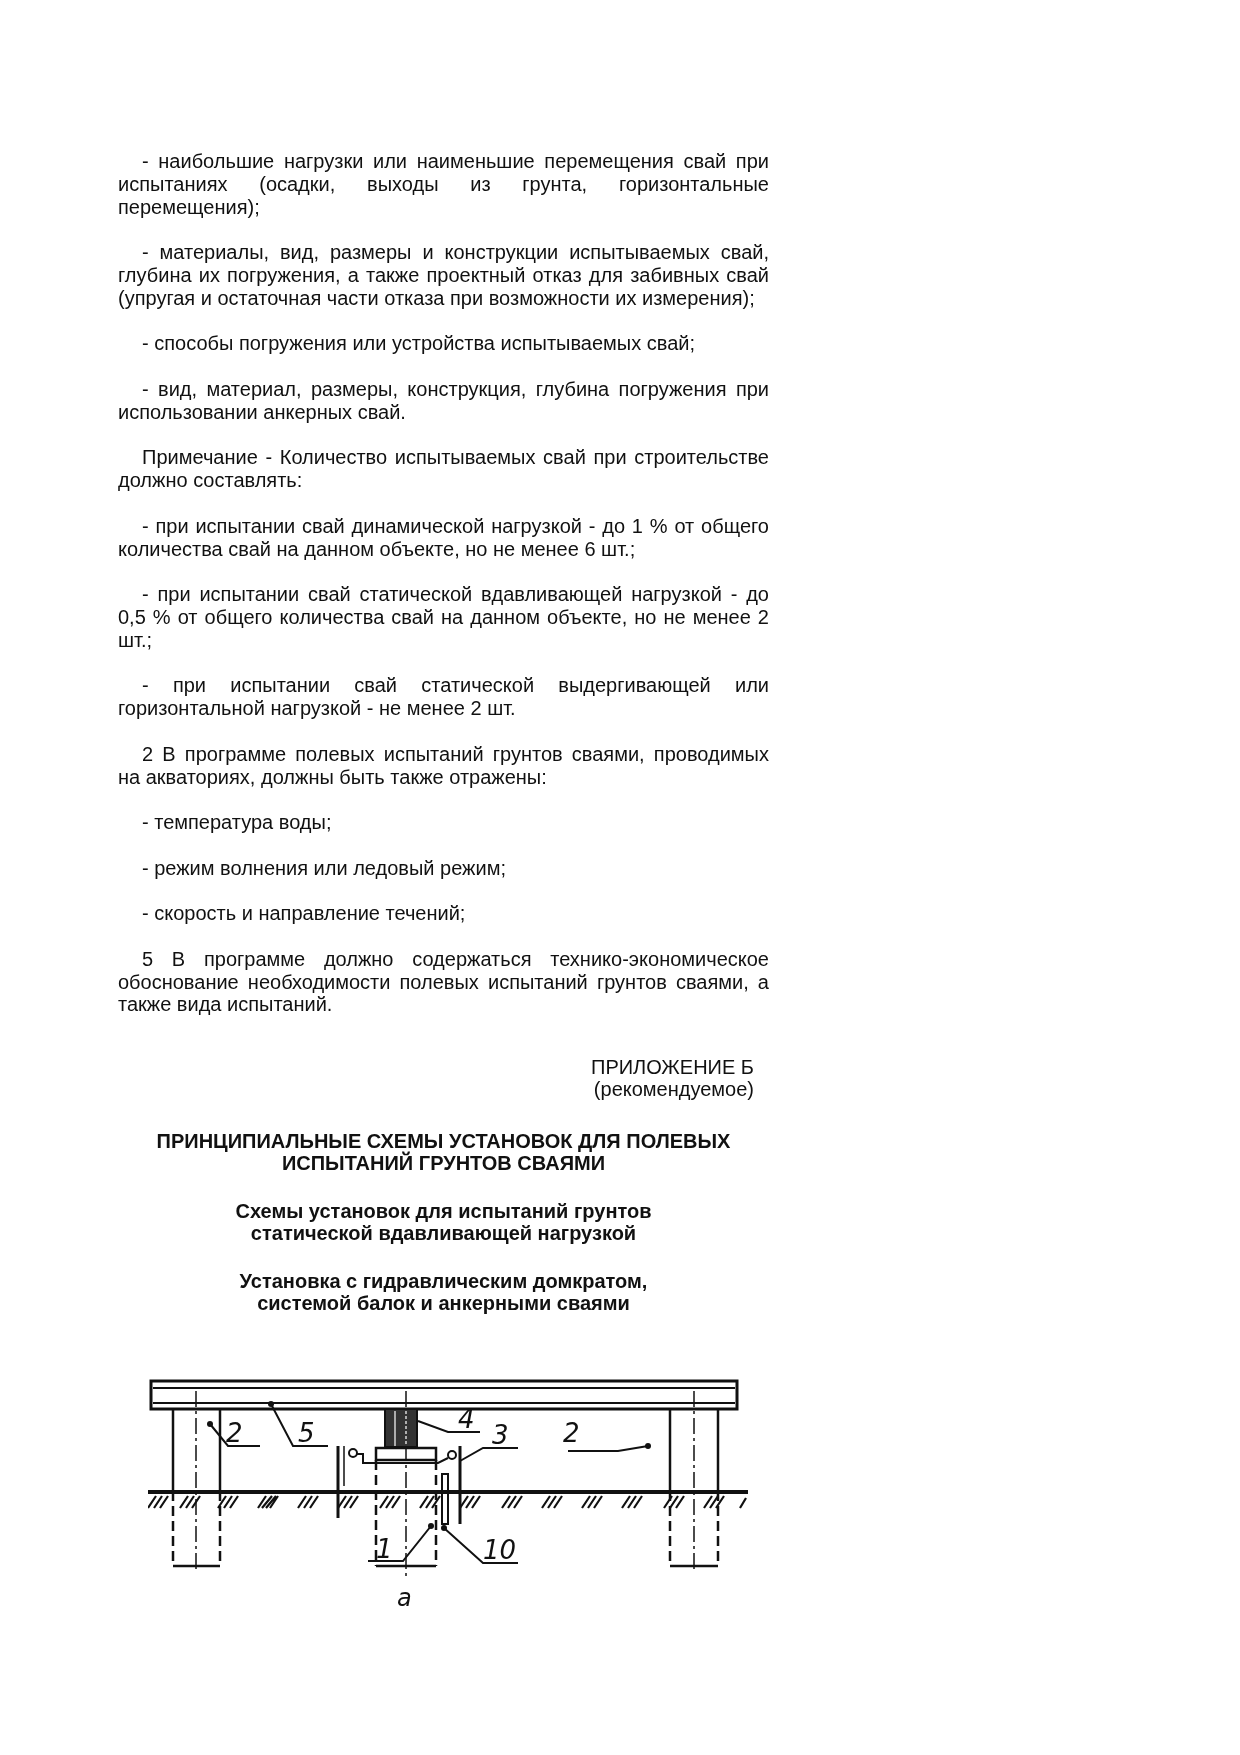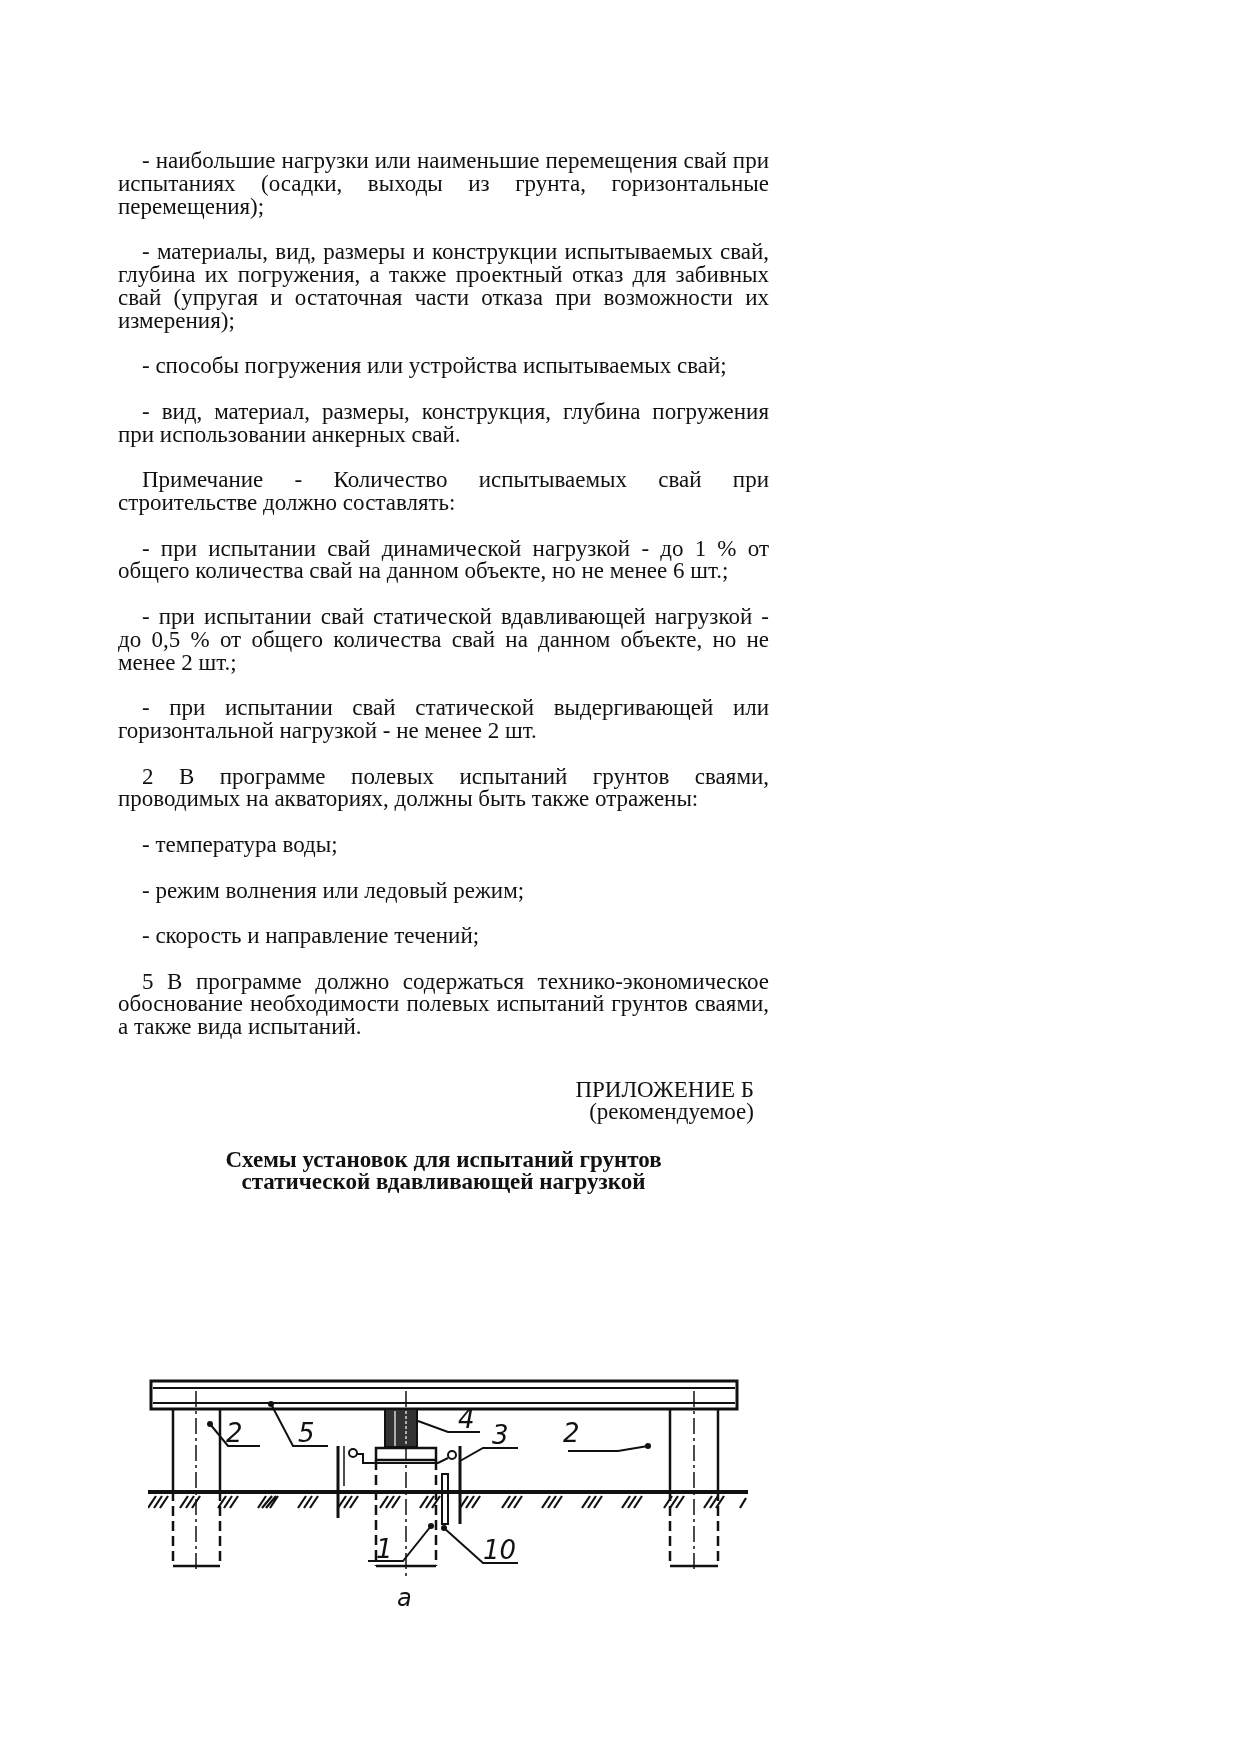--- a/index.html
+++ b/index.html
@@ -1,19 +1,19 @@
 <!DOCTYPE html>
 <html><head>
 <meta charset="utf-8">
 <style>
   html, body { margin: 0; padding: 0; background: #ffffff; }
   body { width: 1240px; height: 1755px; position: relative; overflow: hidden; }
   .page {
     position: absolute; left: 118px; top: 150px; width: 651px;
-    font-family: Liberation Serif, serif; font-size: 23px; line-height: 22.8px;
+    font-family: Liberation Sans, sans-serif; font-size: 20px; line-height: 22.8px;
     color: #111111;
   }
   .p { text-align: justify; text-indent: 24px; margin: 0 0 22.8px 0; }
   .appendix { text-align: right; margin: 40px 15px 0 0; line-height: 22px; }
   .appendix .sub { padding-right: 0; }
   .title { font-weight: bold; text-align: center; margin: 30px 0 0 0; line-height: 22px; }
   .subtitle { font-weight: bold; text-align: center; margin: 26px 0 0 0; line-height: 22px; }
   .figure { position: absolute; left: 148px; top: 1366px; width: 610px; height: 250px; }
 </style>
 </head>
@@ -32,26 +32,34 @@
   <p class="p">- температура воды;</p>
   <p class="p">- режим волнения или ледовый режим;</p>
   <p class="p">- скорость и направление течений;</p>
   <p class="p" style="margin-bottom:12px">5 В программе должно содержаться технико-экономическое обоснование необходимости полевых испытаний грунтов сваями, а также вида испытаний.</p>
 
   <div class="appendix">
     <div>ПРИЛОЖЕНИЕ Б</div>
     <div class="sub">(рекомендуемое)</div>
   </div>
 
+  <div class="title">
+    <div>ПРИНЦИПИАЛЬНЫЕ СХЕМЫ УСТАНОВОК ДЛЯ ПОЛЕВЫХ</div>
+    <div>ИСПЫТАНИЙ ГРУНТОВ СВАЯМИ</div>
+  </div>
 
   <div class="subtitle">
     <div>Схемы установок для испытаний грунтов</div>
     <div>статической вдавливающей нагрузкой</div>
   </div>
 
+  <div class="subtitle">
+    <div>Установка с гидравлическим домкратом,</div>
+    <div>системой балок и анкерными сваями</div>
+  </div>
 </div>
 
 <div class="figure">
   <svg width="610" height="250" viewBox="0 0 610 250" xmlns="http://www.w3.org/2000/svg" font-family="DejaVu Sans, sans-serif" font-style="italic">
     <g stroke="#111" fill="none" stroke-width="2.5">
 
       <rect x="3" y="15" width="586" height="28" stroke-width="3"></rect>
       <line x1="5" y1="22" x2="587" y2="22" stroke-width="2"></line>
       <line x1="5" y1="37" x2="587" y2="37" stroke-width="2"></line>
 

